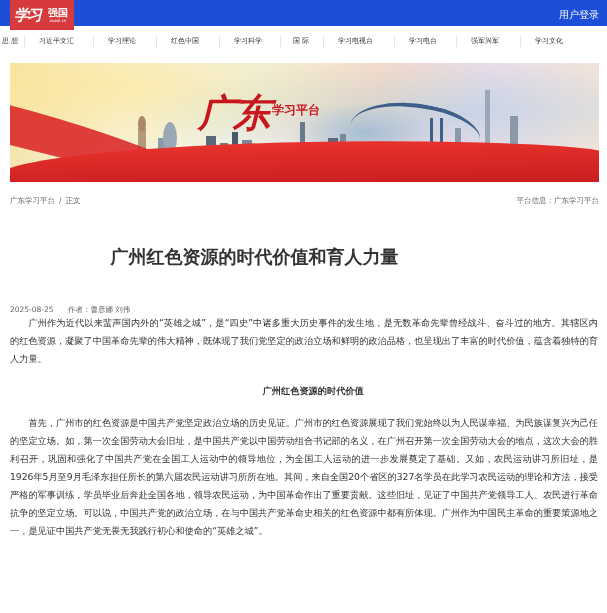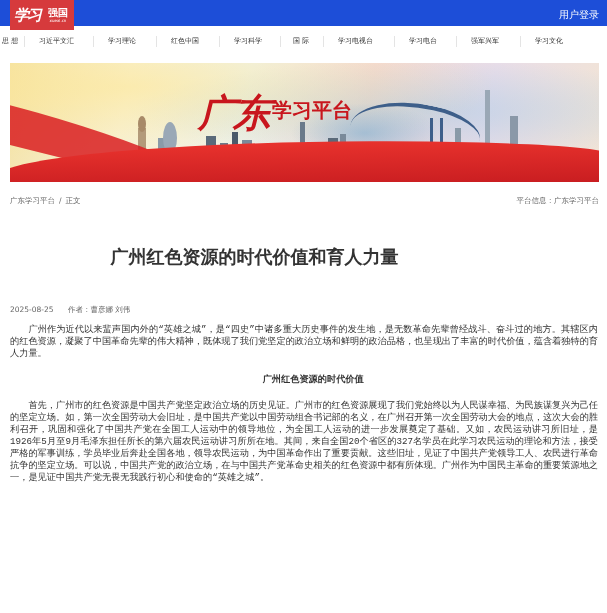--- a/index.html
+++ b/index.html
@@ -13,31 +13,31 @@
   .login { position: absolute; right: 8px; top: 8px; color: #fff; font-size: 10px; }
   .nav { height: 30px; display: flex; align-items: center; padding-left: 2px; }
   .nav-item { font-size: 7px; color: #333; display: flex; align-items: center; height: 12px; }
   .nav-sep { width: 1px; height: 11px; background: #e4e4e4; }
   .banner { position: absolute; left: 10px; top: 63px; width: 589px; height: 119px; overflow: hidden;
     background: linear-gradient(100deg, #f4e3a8 0%, #f7f1d8 20%, #eef3f1 40%, #f4d9d6 60%, #e8dde8 80%, #f2e4d6 100%); }
   .banner-sky { position: absolute; inset: 0; background: radial-gradient(ellipse at 20% 20%, rgba(255,230,140,0.55), transparent 55%), radial-gradient(ellipse at 70% 40%, rgba(160,200,230,0.5), transparent 50%); }
   .banner-water { position: absolute; left: 280px; top: 40px; width: 150px; height: 60px; background: radial-gradient(ellipse, rgba(140,180,210,0.7), transparent 70%); }
   .banner-title { position: absolute; left: 188px; top: 25px; color: #c8161d; font-family: "DejaVu Serif", serif; font-weight: bold; display: flex; align-items: center; }
   .banner-title .big { font-size: 38px; font-style: italic; letter-spacing: -3px; }
-  .banner-title .small { font-size: 20px; margin-left: 4px; margin-bottom: 6px; }
+  .banner-title .small { font-size: 12px; margin-left: 4px; margin-bottom: 6px; }
   .skyline { position: absolute; bottom: 18px; }
   .bridge { position: absolute; left: 340px; top: 40px; width: 130px; height: 60px; border-top: 4px solid #3e5f8a; border-radius: 60% 40% 0 0; transform: rotate(12deg); }
   .ribbon { position: absolute; left: -10px; bottom: -30px; width: 620px; height: 70px; background: linear-gradient(180deg, #e8322d, #b8121a); border-radius: 50% 50% 0 0 / 40% 30% 0 0; transform: rotate(-1deg); }
   .ribbon2 { position: absolute; left: -20px; bottom: 12px; width: 240px; height: 40px; background: #d91e22; border-radius: 0 100% 0 0; opacity: 0.85; transform: skewY(14deg); }
   .crumbbar { position: absolute; top: 196px; left: 10px; right: 8px; display: flex; justify-content: space-between; font-size: 7.5px; color: #666; }
   .crumb-sep { margin: 0 4px; }
   .title { position: absolute; top: 245px; left: 0; width: 509px; text-align: center; font-size: 18px; font-weight: bold; color: #333; }
   .meta { position: absolute; top: 305px; left: 10px; font-size: 7.5px; color: #666; }
   .meta-author { margin-left: 12px; }
-  .body { position: absolute; top: 324px; left: 10px; width: 588px; font-size: 9.2px; line-height: 12px; color: #333; font-family: Liberation Mono, monospace; }
+  .body { position: absolute; top: 314px; left: 10px; width: 588px; font-size: 9.2px; line-height: 18px; color: #333; }
   .para { text-indent: 2em; text-align: justify; }
   .subhead { font-weight: bold; margin-top: 14px; margin-bottom: 14px; text-indent: 2em; font-size: 9.2px; text-align: center; }
 </style>
 </head>
 <body>
 
 <div class="topbar">
   <div class="logo">
     <span class="logo-script">学习</span>
     <span class="logo-right">

